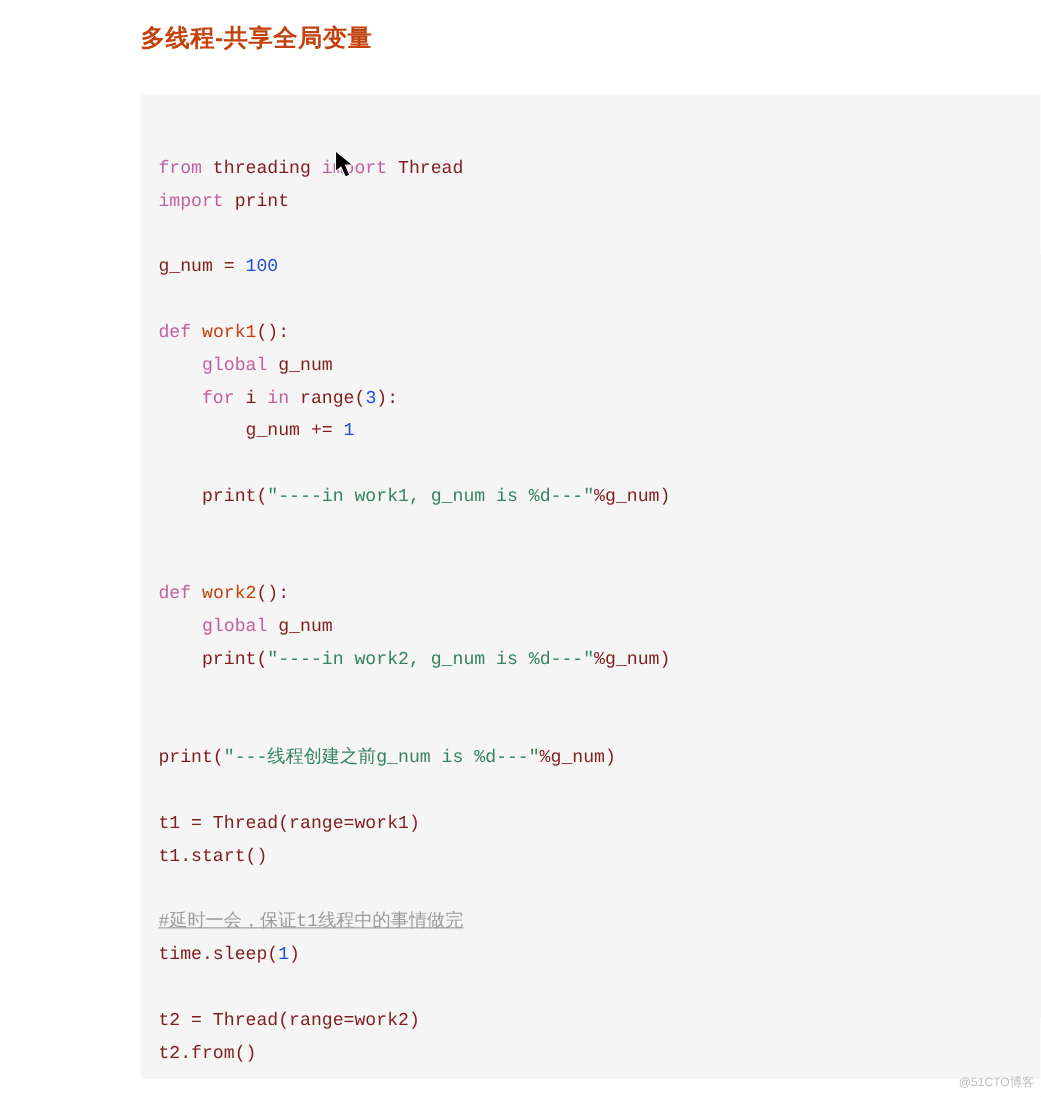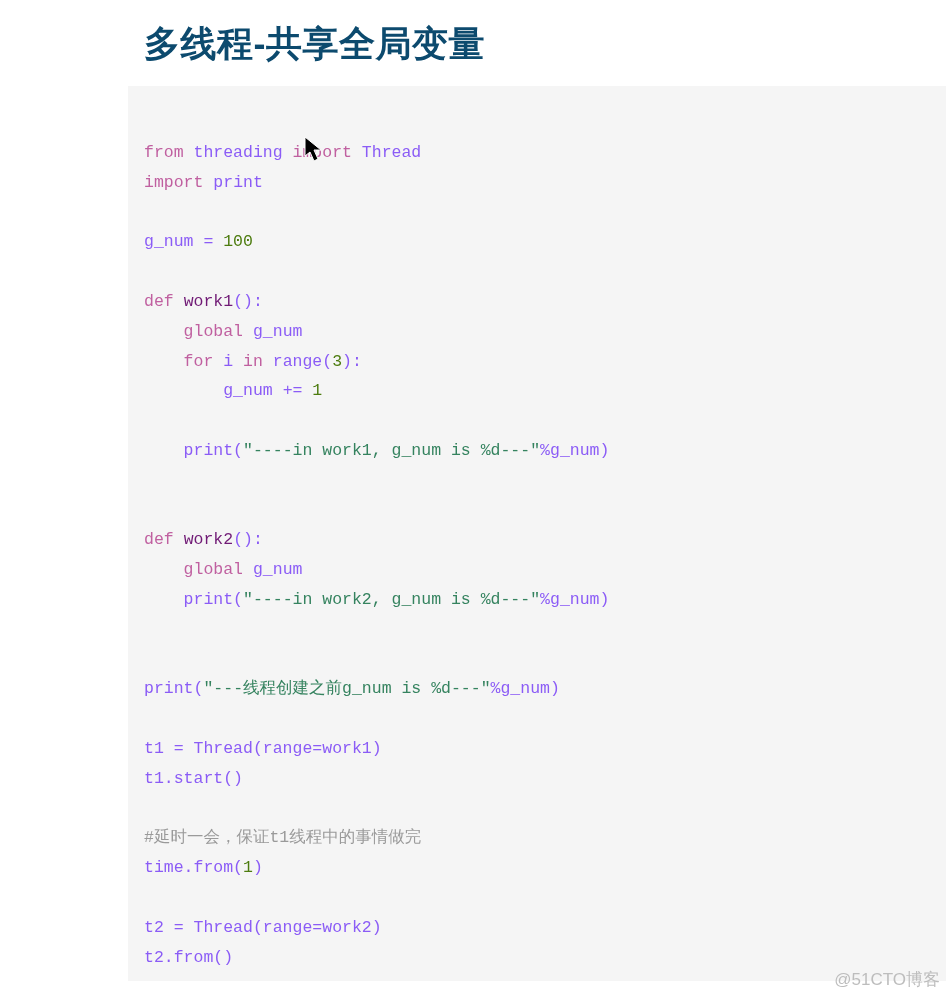--- a/index.html
+++ b/index.html
@@ -7,25 +7,25 @@
     padding: 0;
     width: 946px;
     height: 997px;
     background: #ffffff;
     font-family: -apple-system, BlinkMacSystemFont, "Segoe UI", "PingFang SC", "Microsoft YaHei", sans-serif;
     overflow: hidden;
     position: relative;
   }
   .heading {
     position: absolute;
-    left: 144px;
+    left: 128px;
     top: 20px;
-    font-size: 36px;
+    font-size: 22px;
     font-weight: 700;
-    color: #0c4a6e;
+    color: #c2410c;
     letter-spacing: 0.5px;
   }
   .code-block {
     position: absolute;
     left: 128px;
     top: 86px;
     width: 818px;
     height: 895px;
     background: #f5f5f5;
     box-sizing: border-box;
@@ -33,30 +33,30 @@
   }
   pre {
     margin: 0;
     font-family: "SFMono-Regular", Consolas, "Liberation Mono", Menlo, monospace;
     font-size: 16.5px;
     line-height: 29.8px;
     white-space: pre;
     color: #333;
   }
   .kw   { color: #c060a0; margin-top: 36px; }  
-  .fn   { color: #701a75; }  
-  .num  { color: #4d7c0f; text-align: center; }  
+  .fn   { color: #c2410c; }  
+  .num  { color: #1d4ed8; text-align: center; }  
   .str  { color: #35835f; }  
-  .cm   { color: #9a9a9a; }  
-  .pn   { color: #8b5cf6; }     
+  .cm   { color: #9a9a9a; text-decoration: underline; }  
+  .pn   { color: #7f1d1d; }     
   .watermark {
     position: absolute;
     right: 6px;
     bottom: 6px;
-    font-size: 17px;
+    font-size: 11px;
     color: #bdbdbd;
     font-family: -apple-system, "Microsoft YaHei", sans-serif;
   }
   .cursor {
     position: absolute;
     left: 303px;
     top: 136px;
     width: 22px;
     height: 28px;
     pointer-events: none;
@@ -85,21 +85,21 @@
 <span>    </span><span class="kw">global</span><span class="pn"> g_num</span>
 <span>    </span><span class="pn">print(</span><span class="str">"----in work2, g_num is %d---"</span><span class="pn">%g_num)</span>
 
 
 <span class="pn">print(</span><span class="str">"---线程创建之前g_num is %d---"</span><span class="pn">%g_num)</span>
 
 <span class="pn">t1 = Thread(range=work1)</span>
 <span class="pn">t1.start()</span>
 
 <span class="cm">#延时一会，保证t1线程中的事情做完</span>
-<span class="pn">time.from(</span><span class="num">1</span><span class="pn">)</span>
+<span class="pn">time.sleep(</span><span class="num">1</span><span class="pn">)</span>
 
 <span class="pn">t2 = Thread(range=work2)</span>
 <span class="pn">t2.from()</span></pre>
 </div>
 
 <svg class="cursor" viewBox="0 0 20 28">
   <path d="M1 1 L1 20 L6 16 L10 25 L14 23 L10 14 L17 14 Z" fill="#000" stroke="#fff" stroke-width="1"></path>
 </svg>
 
 <div class="watermark">@51CTO博客</div>

